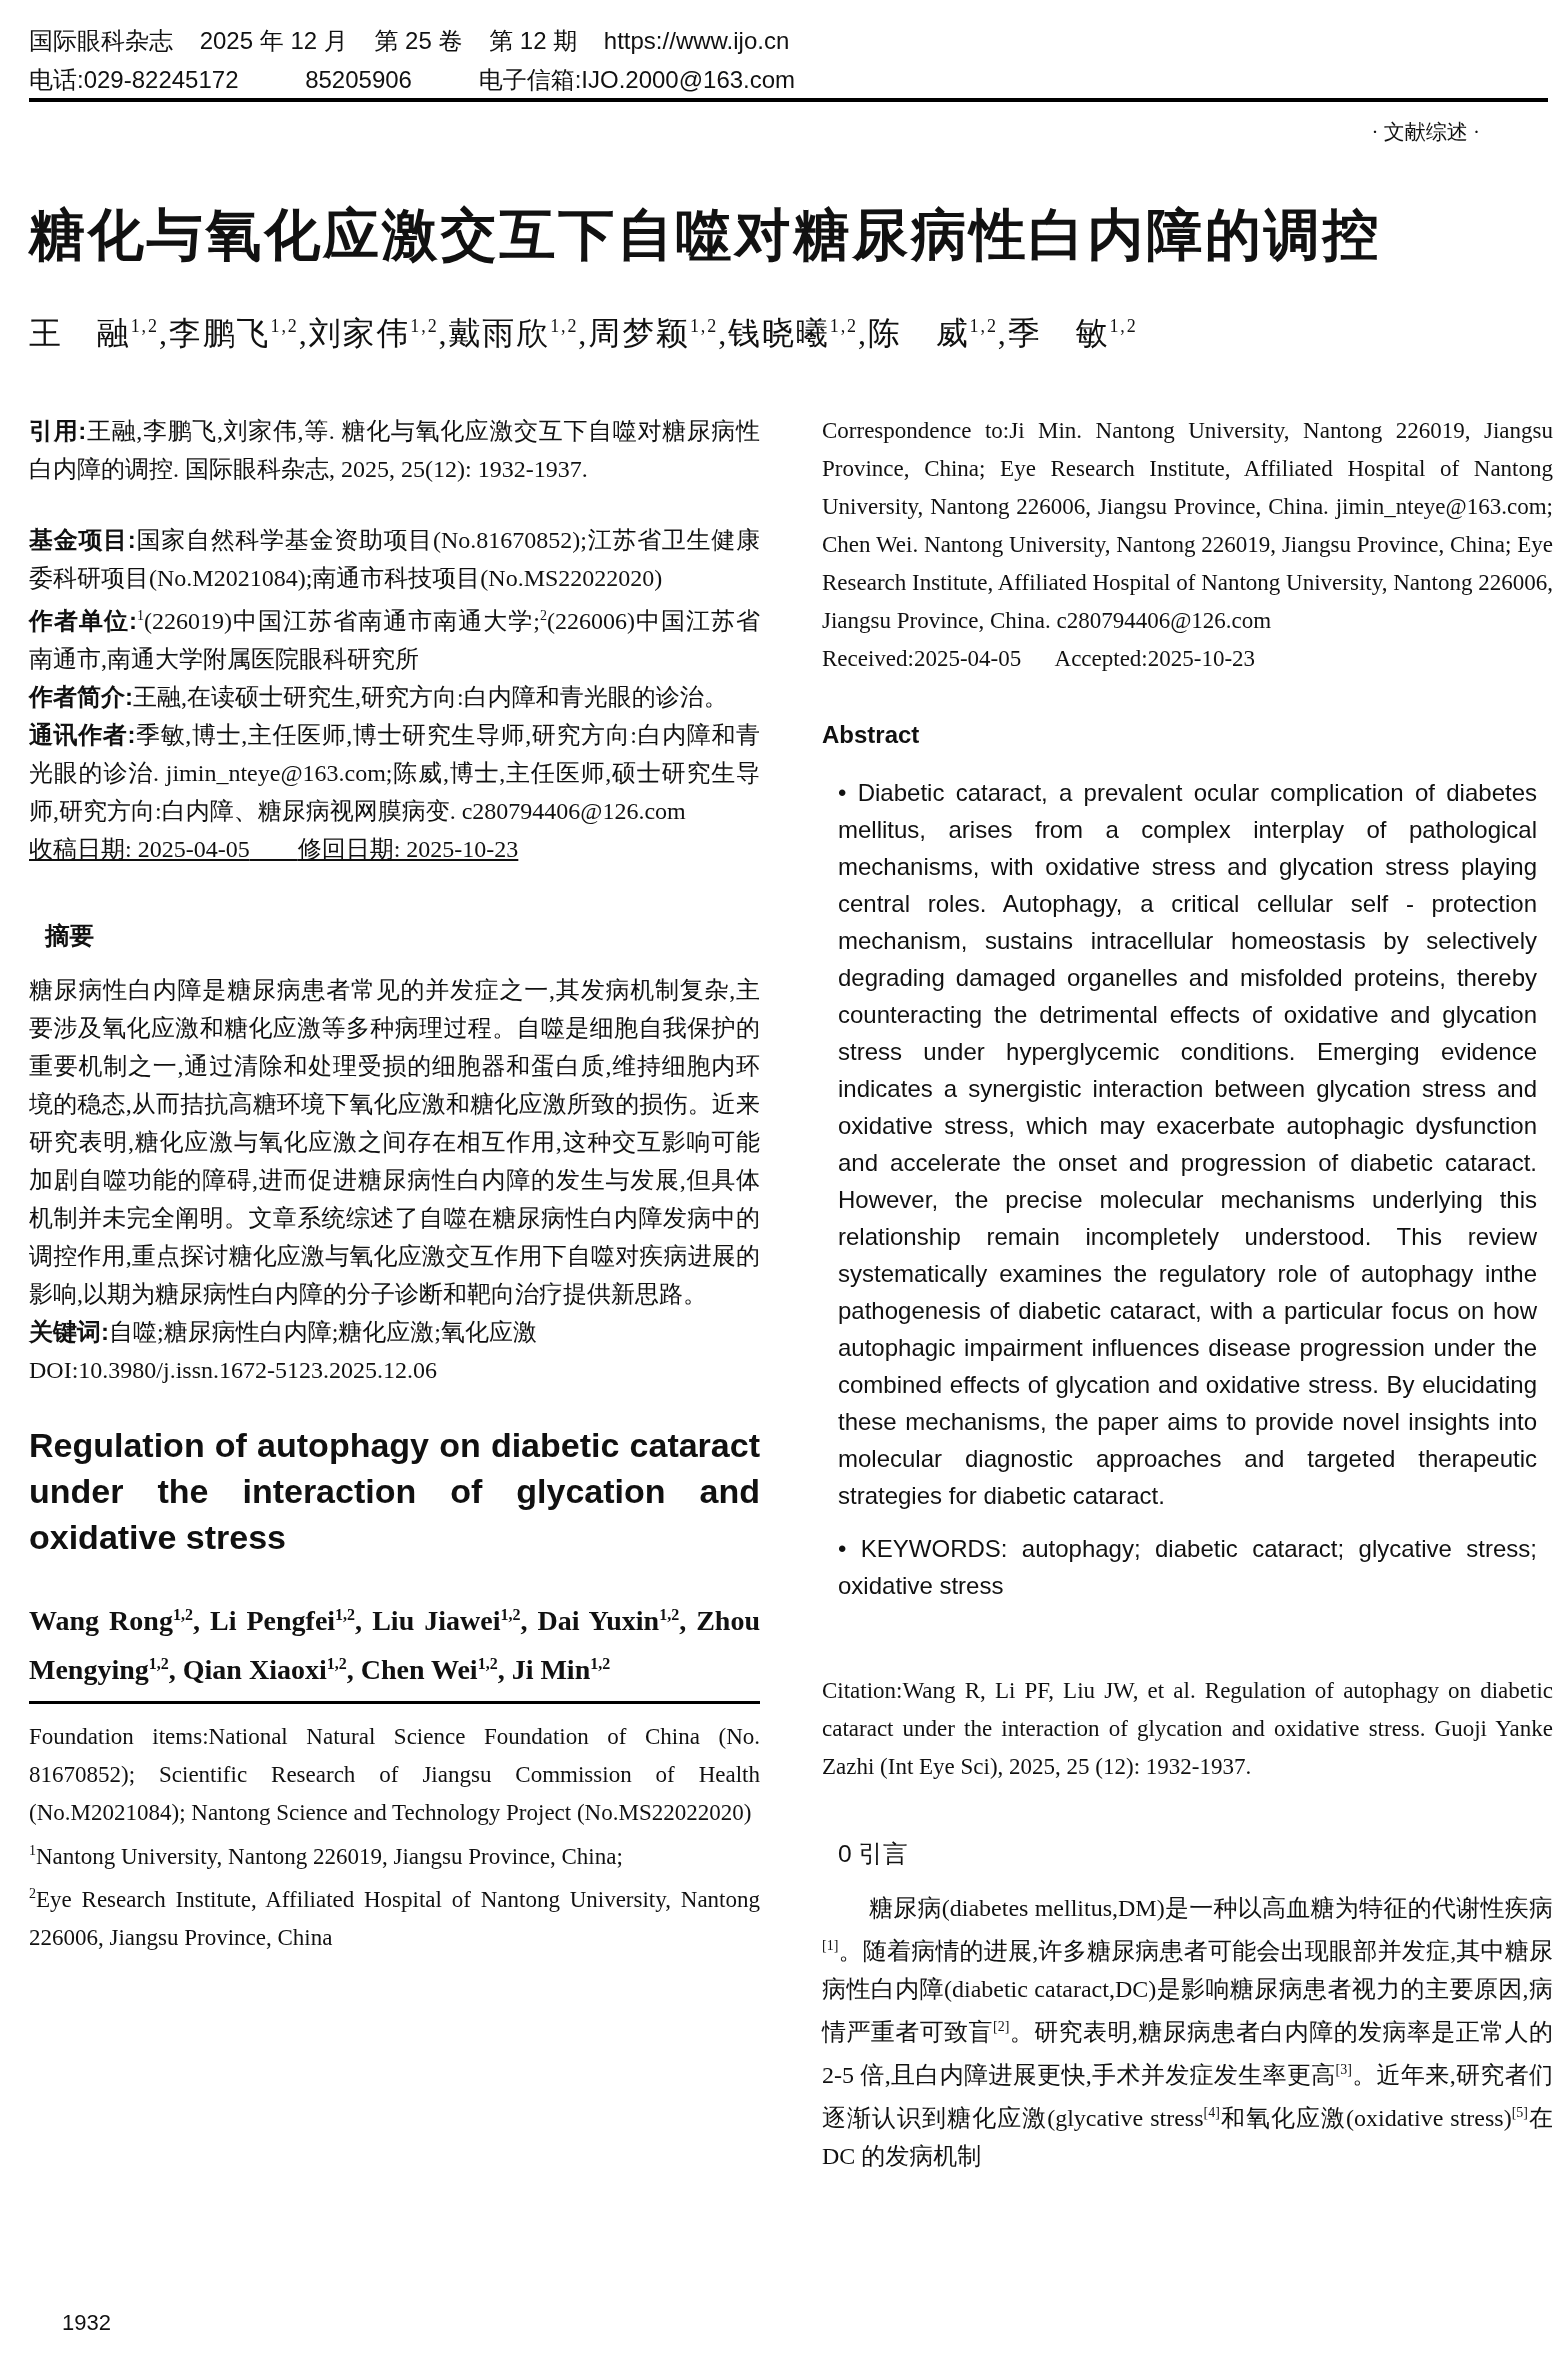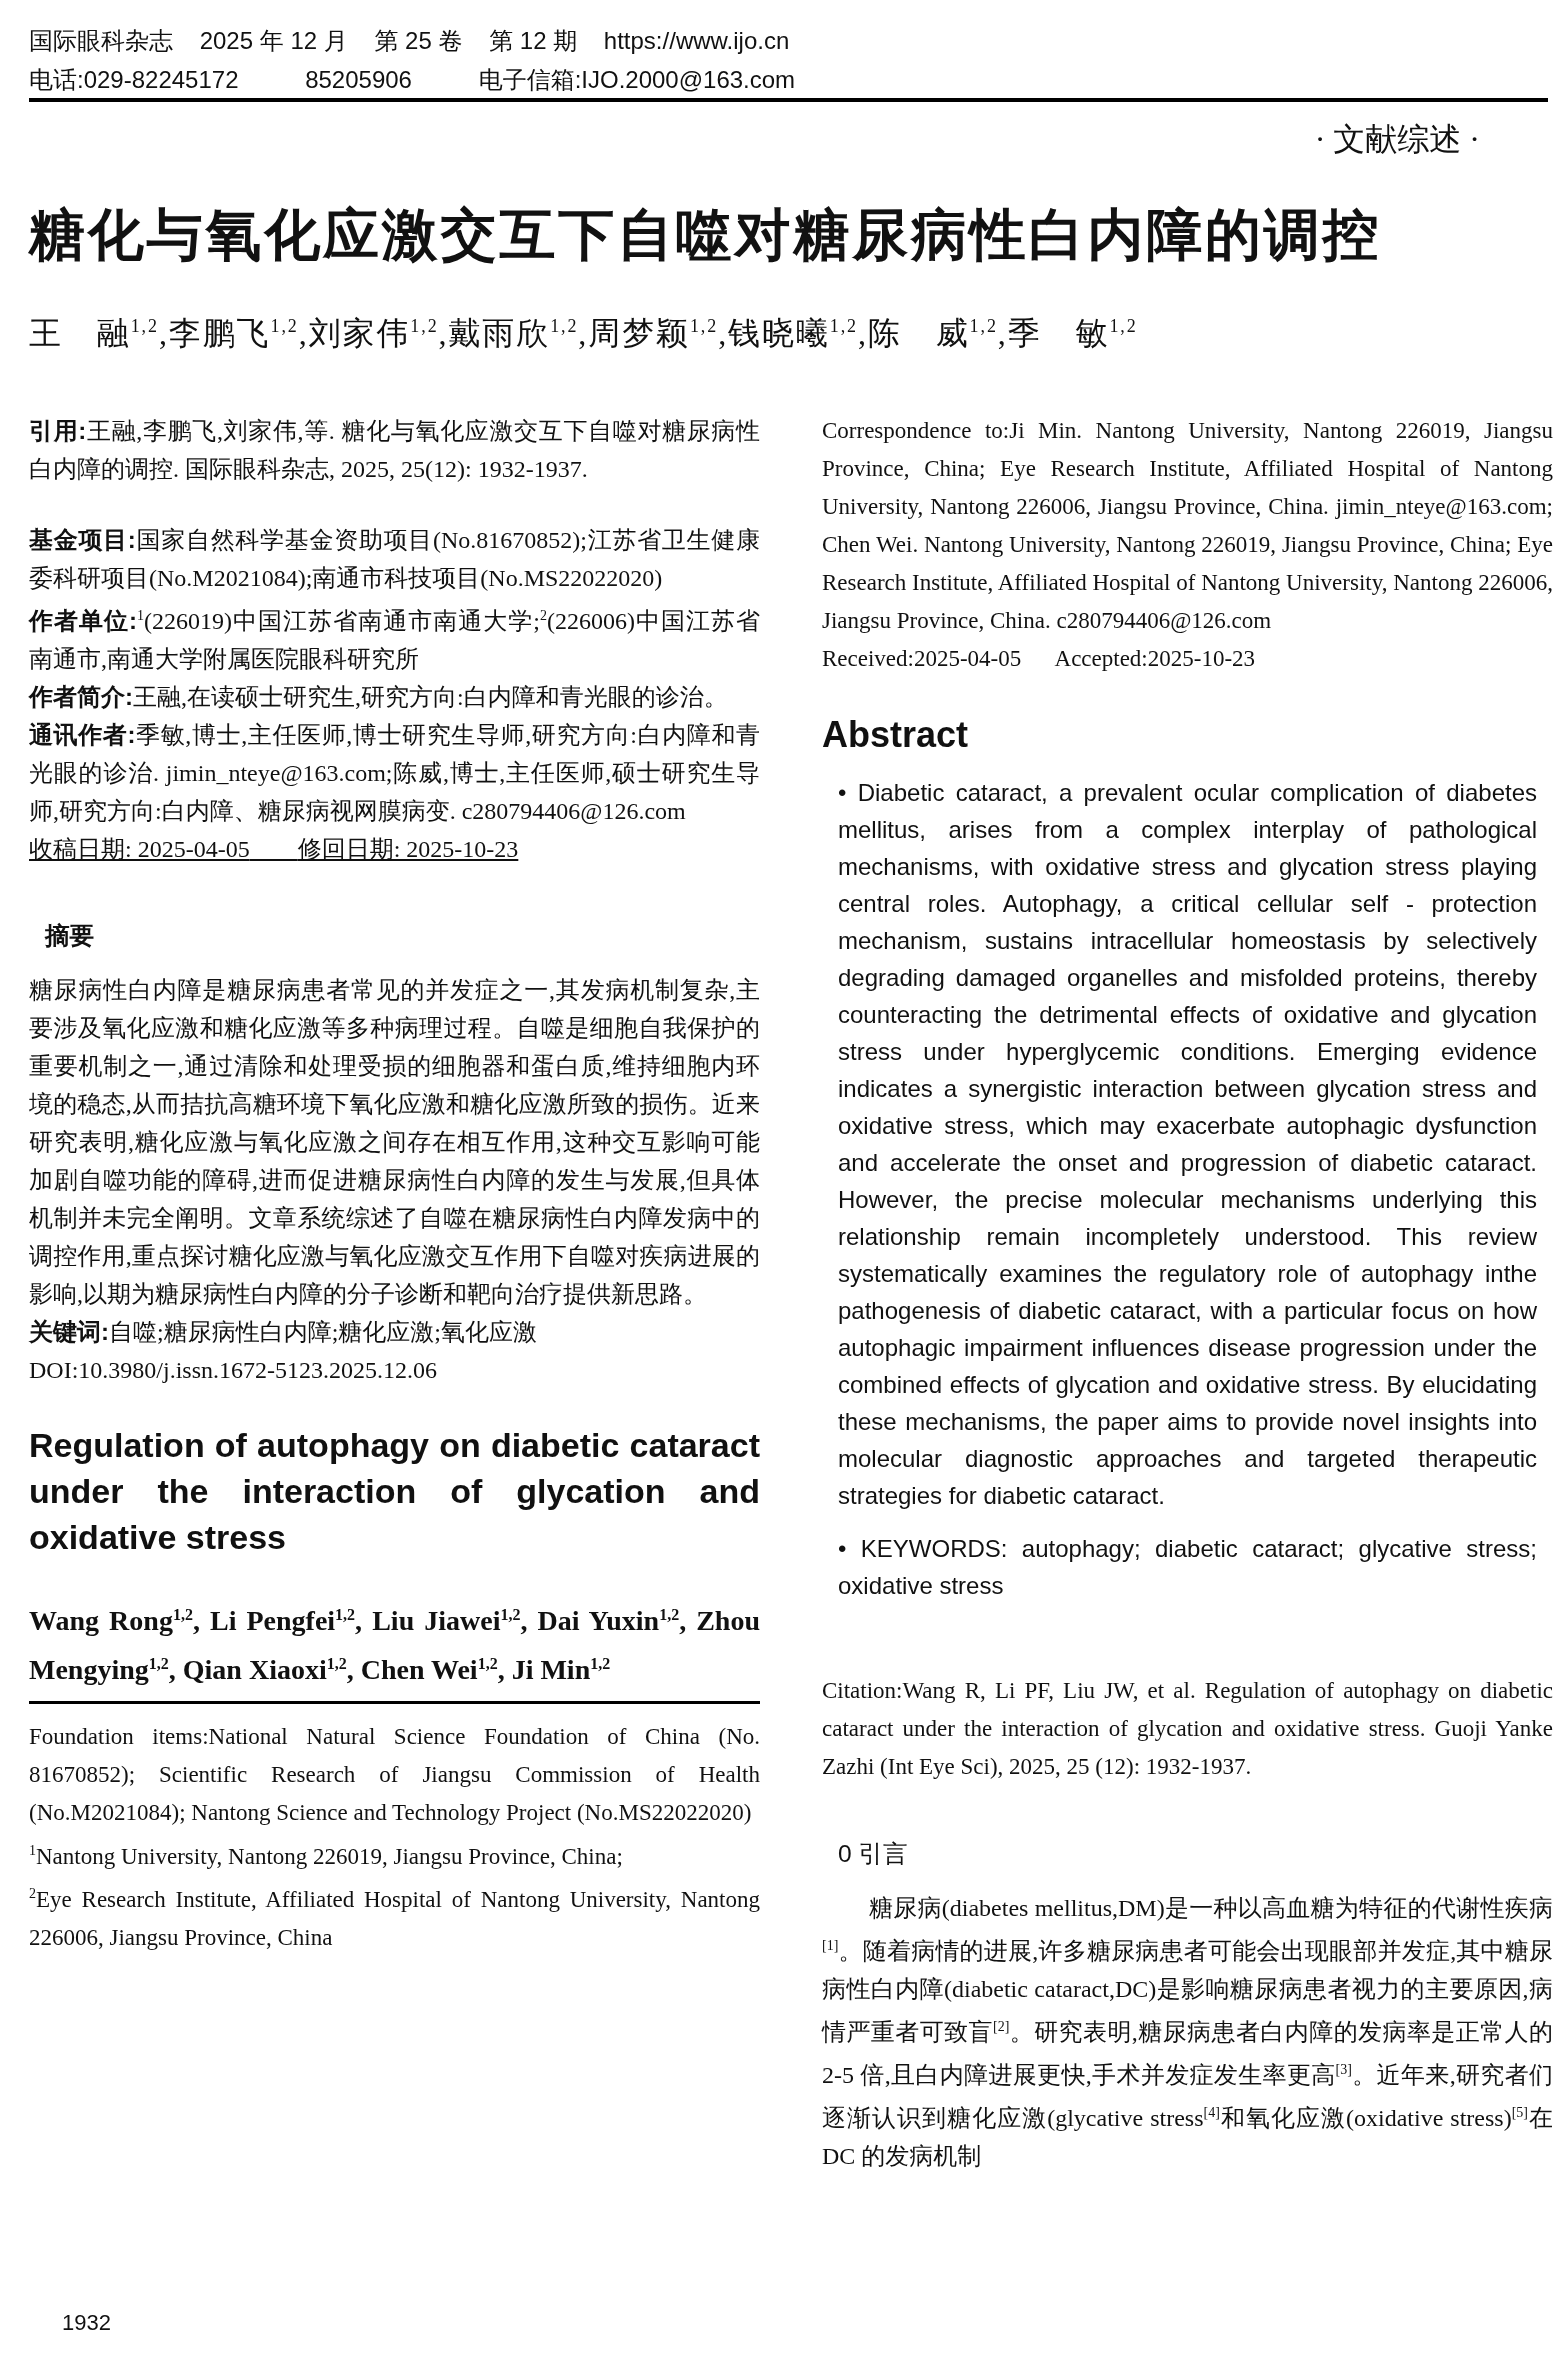--- a/index.html
+++ b/index.html
@@ -6,21 +6,21 @@
   body { width: 1560px; height: 2366px; position: relative; overflow: hidden; color: #111; }
   .sans { font-family: "Liberation Sans", "DejaVu Sans", sans-serif; }
   .serif { font-family: "Liberation Serif", "DejaVu Serif", serif; }
   .abs { position: absolute; }
 
   
   #hdr1, #hdr2 { left: 29px; font-size: 24px; white-space: pre; letter-spacing: 0px; }
   #hdr1 { top: 24.6px; }
   #hdr2 { top: 64px; }
   #hdr-rule { left: 29px; top: 98px; width: 1519px; height: 3.8px; background: #000; }
-  #section-tag { right: 80px; top: 118px; font-size: 32px; text-align: center; }
+  #section-tag { right: 80px; top: 118px; font-size: 21px; text-align: center; }
 
   
   #cn-title { left: 29px; top: 198px; font-size: 56px; font-weight: bold; letter-spacing: 2.8px; white-space: nowrap; }
   #cn-authors { left: 29px; top: 312px; font-size: 32px; letter-spacing: 1.9px; white-space: nowrap; }
   #cn-authors sup { font-size: 18px; }
 
   
   .col { position: absolute; width: 731px; }
   #left-col { left: 29px; top: 412px; }
   #right-col { left: 822px; top: 412px; }
@@ -32,21 +32,21 @@
 
   .h-cn { font-size: 24.6px; font-weight: bold; line-height: 38px; margin: 16px; }
   .en-title { font-size: 34px; font-weight: bold; line-height: 46px; text-align: justify; text-align-last: left; margin: 0; }
   .en-authors { font-size: 28px; font-weight: bold; line-height: 43px; text-align: justify; margin: 0; }
   .en-authors sup { font-size: 16px; }
   .rule { height: 2.4px; background: #000; margin: 9.5px 0 14px 0; }
 
   .p-en { font-size: 23px; line-height: 38px; text-align: justify; margin: 0; }
   .p-en b { font-weight: normal; margin-top: 19px; }
   .p-abs { font-size: 24px; line-height: 37px; text-align: justify; margin: 16px; }
-  .h-en { font-size: 36px; font-weight: bold; line-height: 47px; margin: 0; }
+  .h-en { font-size: 24px; font-weight: bold; line-height: 47px; margin: 0; }
   sup.ref { font-size: 14px; vertical-align: super; }
   sup.aff { font-size: 14px; }
 
   #page-number { left: 62px; top: 2310px; font-size: 22px; }
   .indent { text-indent: 47px; }
 </style>
 </head>
 <body>
 
 <div id="hdr1" class="abs sans">国际眼科杂志    2025 年 12 月    第 25 卷    第 12 期    https://www.ijo.cn</div>

